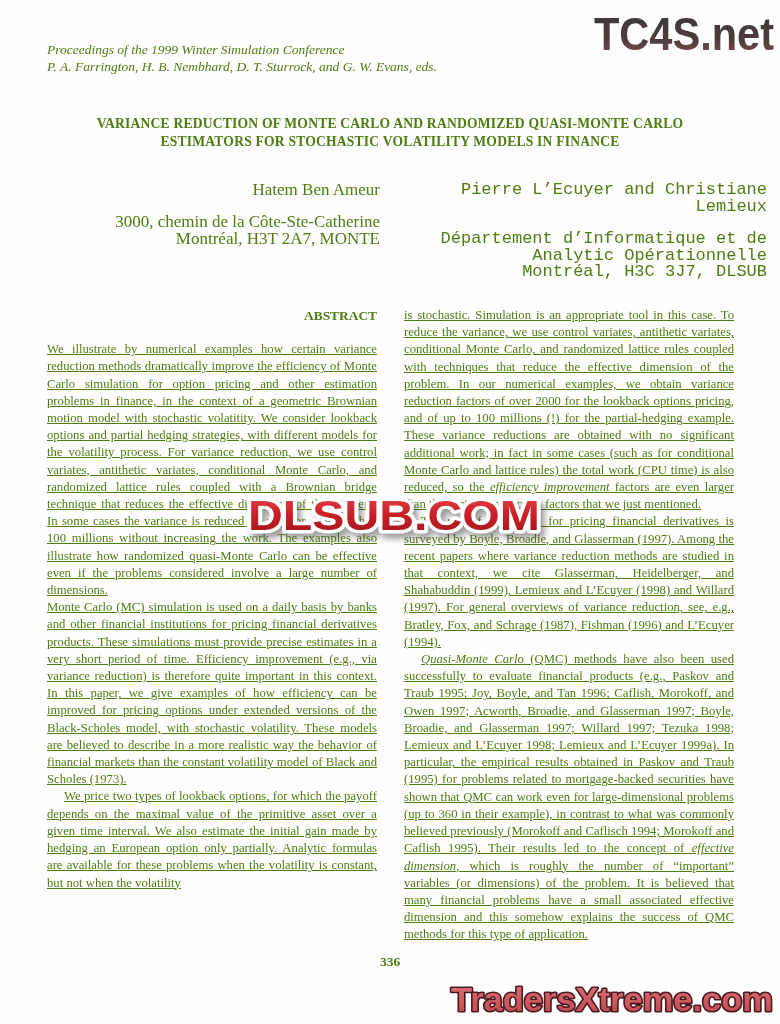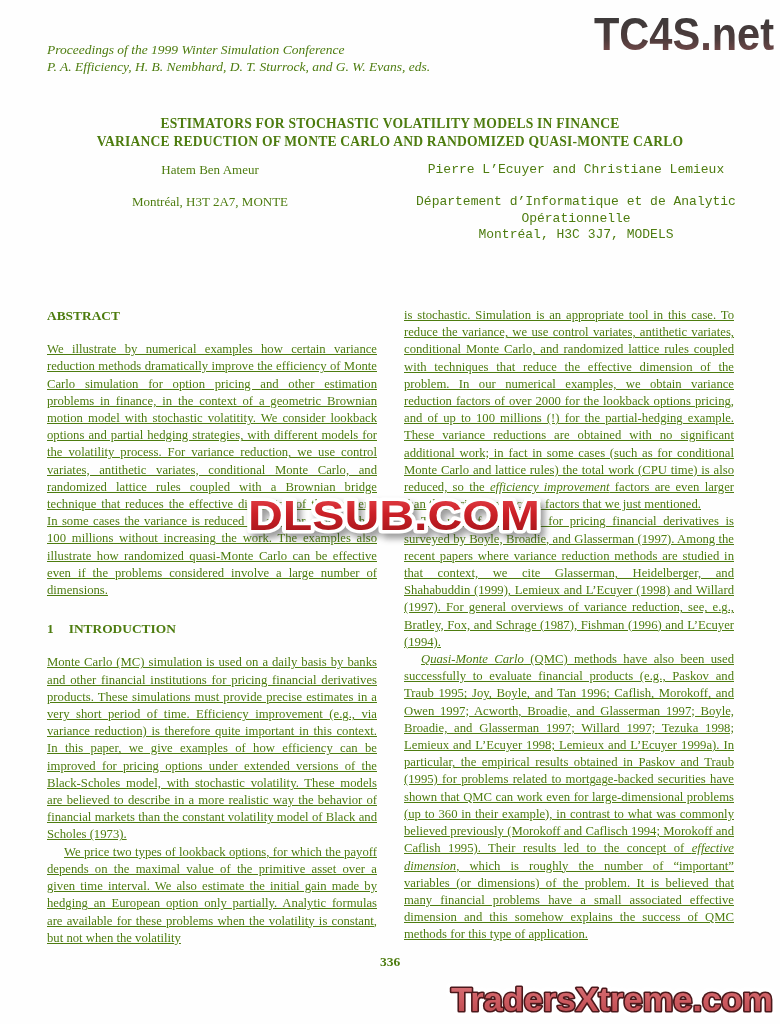--- a/index.html
+++ b/index.html
@@ -15,35 +15,35 @@
     white-space:nowrap;
   }
   
   .tc4s{ position:absolute; top:2px; right:3px; }
   
   .title{
     position:absolute; left:0; right:0; top:115px; text-align:center;
     font-weight:bold; font-size:13.6px; line-height:17.5px; letter-spacing:.2px;
   }
   
-  .author{ position:absolute; top:161px; text-align:center; font-size:13px; }
+  .author{ position:absolute; top:181px; text-align:right; font-size:17px; }
   .author-left{ left:40px; width:340px; }
   .author-right{ left:385px; width:382px;font-family:Liberation Mono, monospace; }
   .author .aname{ line-height:17px; }
   .author .aff{ margin-top:16px; line-height:16.6px; }
   
   .col{
     position:absolute; width:330px; top:307px;
     font-size:12.7px; line-height:17.2px; text-align:justify;
     text-justify:inter-word;
   }
   .col-left{ left:47px; }
   .col-right{ left:404px; }
   .section-heading{ font-weight:bold; font-size:13.4px; text-align:left; margin:21px 0 17px 0; }
-  .section-heading.first{ margin-top:0; }
+  .section-heading.first{ margin-top:0;text-align:right; }
   .hsp{ display:inline-block; width:15px; }
   p.para{ margin:0;text-decoration:underline; }
   p.para.indent{ text-indent:17px; }
   
   .dlsub{ position:absolute; left:238px; top:487px; filter:drop-shadow(4px 5px 3px rgba(40,40,40,.45)); }
   
   .pagenum{
     position:absolute; left:0; right:0; top:954px; text-align:center;
     font-weight:bold; font-size:13.5px;
   }
@@ -51,60 +51,58 @@
   .banner{ position:absolute; left:444px; top:975px; }
   svg text{ font-family:"Liberation Sans", sans-serif; font-weight:bold; }
 </style>
 </head>
 <body>
 
 <div class="page">
 
   <div class="proc-header">
     <div>Proceedings of the 1999 Winter Simulation Conference</div>
-    <div>P. A. Efficiency, H. B. Nembhard, D. T. Sturrock, and G. W. Evans, eds.</div>
+    <div>P. A. Farrington, H. B. Nembhard, D. T. Sturrock, and G. W. Evans, eds.</div>
   </div>
 
   <svg class="tc4s" width="186" height="60" viewBox="0 0 186 60">
     <defs>
       <linearGradient id="tc4sGrad" x1="0" y1="0" x2="0" y2="1">
         <stop offset="0.12" stop-color="#3a3a3a"></stop>
         <stop offset="0.62" stop-color="#4e3c3c"></stop>
         <stop offset="1" stop-color="#8a5050"></stop>
       </linearGradient>
     </defs>
     <text x="93" y="48" text-anchor="middle" font-size="47" fill="url(#tc4sGrad)" textLength="180" lengthAdjust="spacingAndGlyphs">TC4S.net</text>
   </svg>
 
   <div class="title">
+    <div>VARIANCE REDUCTION OF MONTE CARLO AND RANDOMIZED QUASI-MONTE CARLO</div>
     <div>ESTIMATORS FOR STOCHASTIC VOLATILITY MODELS IN FINANCE</div>
-    <div>VARIANCE REDUCTION OF MONTE CARLO AND RANDOMIZED QUASI-MONTE CARLO</div>
   </div>
 
   <div class="author author-left">
     <div class="aname">Hatem Ben Ameur</div>
     <div class="aff">
+      <div>3000, chemin de la Côte-Ste-Catherine</div>
       <div>Montréal, H3T 2A7, MONTE</div>
     </div>
   </div>
 
   <div class="author author-right">
     <div class="aname">Pierre L’Ecuyer  and  Christiane Lemieux</div>
     <div class="aff">
       <div>Département d’Informatique et de Analytic Opérationnelle</div>
-      <div>Montréal, H3C 3J7, MODELS</div>
+      <div>Montréal, H3C 3J7, DLSUB</div>
     </div>
   </div>
 
   <div class="col col-left">
     <div class="section-heading first">ABSTRACT</div>
     <p class="para"><span>We illustrate by numerical examples how certain variance reduction methods dramatically improve the efficiency of Monte Carlo simulation for option pricing and other estimation problems in finance, in the context of a geometric Brownian motion model with stochastic volatitity. We consider lookback options and partial hedging strategies, with different models for the volatility process. For variance reduction, we use control variates, antithetic variates, conditional Monte Carlo, and randomized lattice rules coupled with a Brownian bridge technique that reduces the effective dimension of the problem. In some cases the variance is reduced by a factor of more than 100 millions without increasing the work. The examples also illustrate how randomized quasi-Monte Carlo can be effective even if the problems considered involve a large number of dimensions.</span></p>
-    <div class="section-heading">
-      <span>1</span><span class="hsp"></span><span>INTRODUCTION</span>
-    </div>
     <p class="para"><span>Monte Carlo (MC) simulation is used on a daily basis by banks and other financial institutions for pricing financial derivatives products. These simulations must provide precise estimates in a very short period of time. Efficiency improvement (e.g., via variance reduction) is therefore quite important in this context. In this paper, we give examples of how efficiency can be improved for pricing options under extended versions of the Black-Scholes model, with stochastic volatility. These models are believed to describe in a more realistic way the behavior of financial markets than the constant volatility model of Black and Scholes (1973).</span></p>
     <p class="para indent"><span>We price two types of lookback options, for which the payoff depends on the maximal value of the primitive asset over a given time interval. We also estimate the initial gain made by hedging an European option only partially. Analytic formulas are available for these problems when the volatility is constant, but not when the volatility</span></p>
   </div>
 
   <div class="col col-right">
     <p class="para"><span>is stochastic. Simulation is an appropriate tool in this case. To reduce the variance, we use control variates, antithetic variates, conditional Monte Carlo, and randomized lattice rules coupled with techniques that reduce the effective dimension of the problem. In our numerical examples, we obtain variance reduction factors of over 2000 for the lookback options pricing, and of up to 100 millions (!) for the partial-hedging example. These variance reductions are obtained with no significant additional work; in fact in some cases (such as for conditional Monte Carlo and lattice rules) the total work (CPU time) is also reduced, so the </span><span style="font-style: italic;">efficiency improvement</span><span> factors are even larger than the variance reduction factors that we just mentioned.</span></p>
     <p class="para indent"><span>The use of simulation for pricing financial derivatives is surveyed by Boyle, Broadie, and Glasserman (1997). Among the recent papers where variance reduction methods are studied in that context, we cite Glasserman, Heidelberger, and Shahabuddin (1999), Lemieux and L’Ecuyer (1998) and Willard (1997). For general overviews of variance reduction, see, e.g., Bratley, Fox, and Schrage (1987), Fishman (1996) and L’Ecuyer (1994).</span></p>
     <p class="para indent"><span style="font-style: italic;">Quasi-Monte Carlo</span><span> (QMC) methods have also been used successfully to evaluate financial products (e.g., Paskov and Traub 1995; Joy, Boyle, and Tan 1996; Caflish, Morokoff, and Owen 1997; Acworth, Broadie, and Glasserman 1997; Boyle, Broadie, and Glasserman 1997; Willard 1997; Tezuka 1998; Lemieux and L’Ecuyer 1998; Lemieux and L’Ecuyer 1999a). In particular, the empirical results obtained in Paskov and Traub (1995) for problems related to mortgage-backed securities have shown that QMC can work even for large-dimensional problems (up to 360 in their example), in contrast to what was commonly believed previously (Morokoff and Caflisch 1994; Morokoff and Caflish 1995). Their results led to the concept of </span><span style="font-style: italic;">effective dimension</span><span>, which is roughly the number of “important” variables (or dimensions) of the problem. It is believed that many financial problems have a small associated effective dimension and this somehow explains the success of QMC methods for this type of application.</span></p>
   </div>
 

